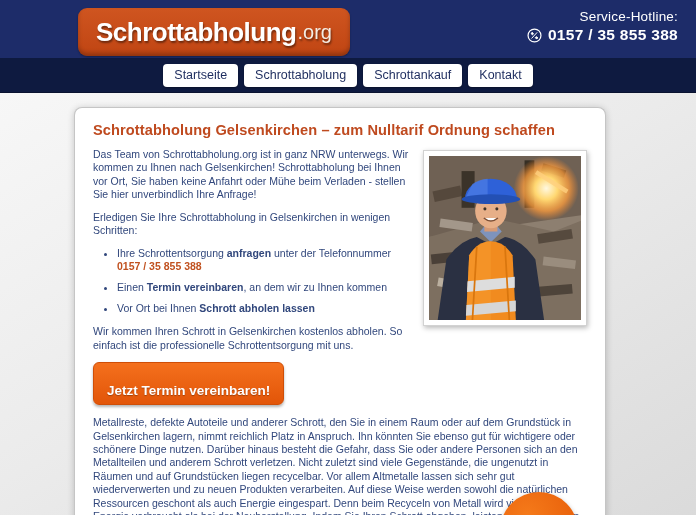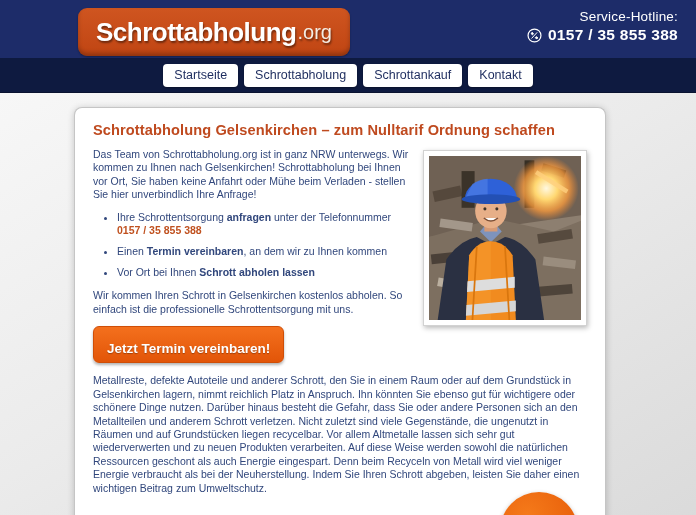--- a/index.html
+++ b/index.html
@@ -112,21 +112,21 @@
   .seg-accent { color: #c0511f; font-weight: bold; }
 
   .cta-button {
     display: inline-block;
     background: linear-gradient(#f4701d, #e25508);
     border: 1px solid #cf4e07;
     border-radius: 6px;
     color: #ffffff;
     font-size: 13.5px;
     font-weight: bold;
-    padding: 14px 13px 6px;
+    padding: 20px 13px 6px;
     margin: 1px 0 11px 0;
     text-shadow: 0 1px 1px rgba(0,0,0,0.3);
     box-shadow: 0 2px 3px rgba(0,0,0,0.3);
     cursor: pointer;
   }
 
   .floating-circle {
     position: absolute;
     left: 500px; top: 399px;
     width: 78px; height: 78px;
@@ -213,20 +213,21 @@
           <path d="M34 152 L37 92 Q45 79 57 79 Q69 79 77 92 L80 152 Z" fill="#f18b1f"></path>
           <path d="M37 92 Q45 79 57 79 L57 152 L34 152 Z" fill="#f59a2e" opacity="0.55"></path>
           <path d="M35.5 116 L79 112 L79 122 L35 126 Z" fill="#dddddd"></path>
           <path d="M34.5 138 L80 134 L80 144 L34 148 Z" fill="#d6d6d6"></path>
           <path d="M44 84 L40 152 M70 84 L74 152" stroke="#d9760e" stroke-width="1.6" fill="none"></path>
         </svg>
       </div>
 
       <p>Das Team von Schrottabholung.org ist in ganz NRW unterwegs. Wir kommen zu Ihnen nach Gelsenkirchen! Schrottabholung bei Ihnen vor Ort, Sie haben keine Anfahrt oder Mühe beim Verladen - stellen Sie hier unverbindlich Ihre Anfrage!</p>
 
+      <p>Erledigen Sie Ihre Schrottabholung in Gelsenkirchen in wenigen Schritten:</p>
 
       <ul class="steps-list">
         <li><span>Ihre Schrottentsorgung </span><span class="seg-bold">anfragen</span><span> unter der Telefonnummer </span><span class="seg-accent">0157 / 35 855 388</span></li>
         <li><span>Einen </span><span class="seg-bold">Termin vereinbaren</span><span>, an dem wir zu Ihnen kommen</span></li>
         <li><span>Vor Ort bei Ihnen </span><span class="seg-bold">Schrott abholen lassen</span></li>
       </ul>
 
       <p>Wir kommen Ihren Schrott in Gelsenkirchen kostenlos abholen. So einfach ist die professionelle Schrottentsorgung mit uns.</p>
 
       <a class="cta-button">Jetzt Termin vereinbaren!</a>

